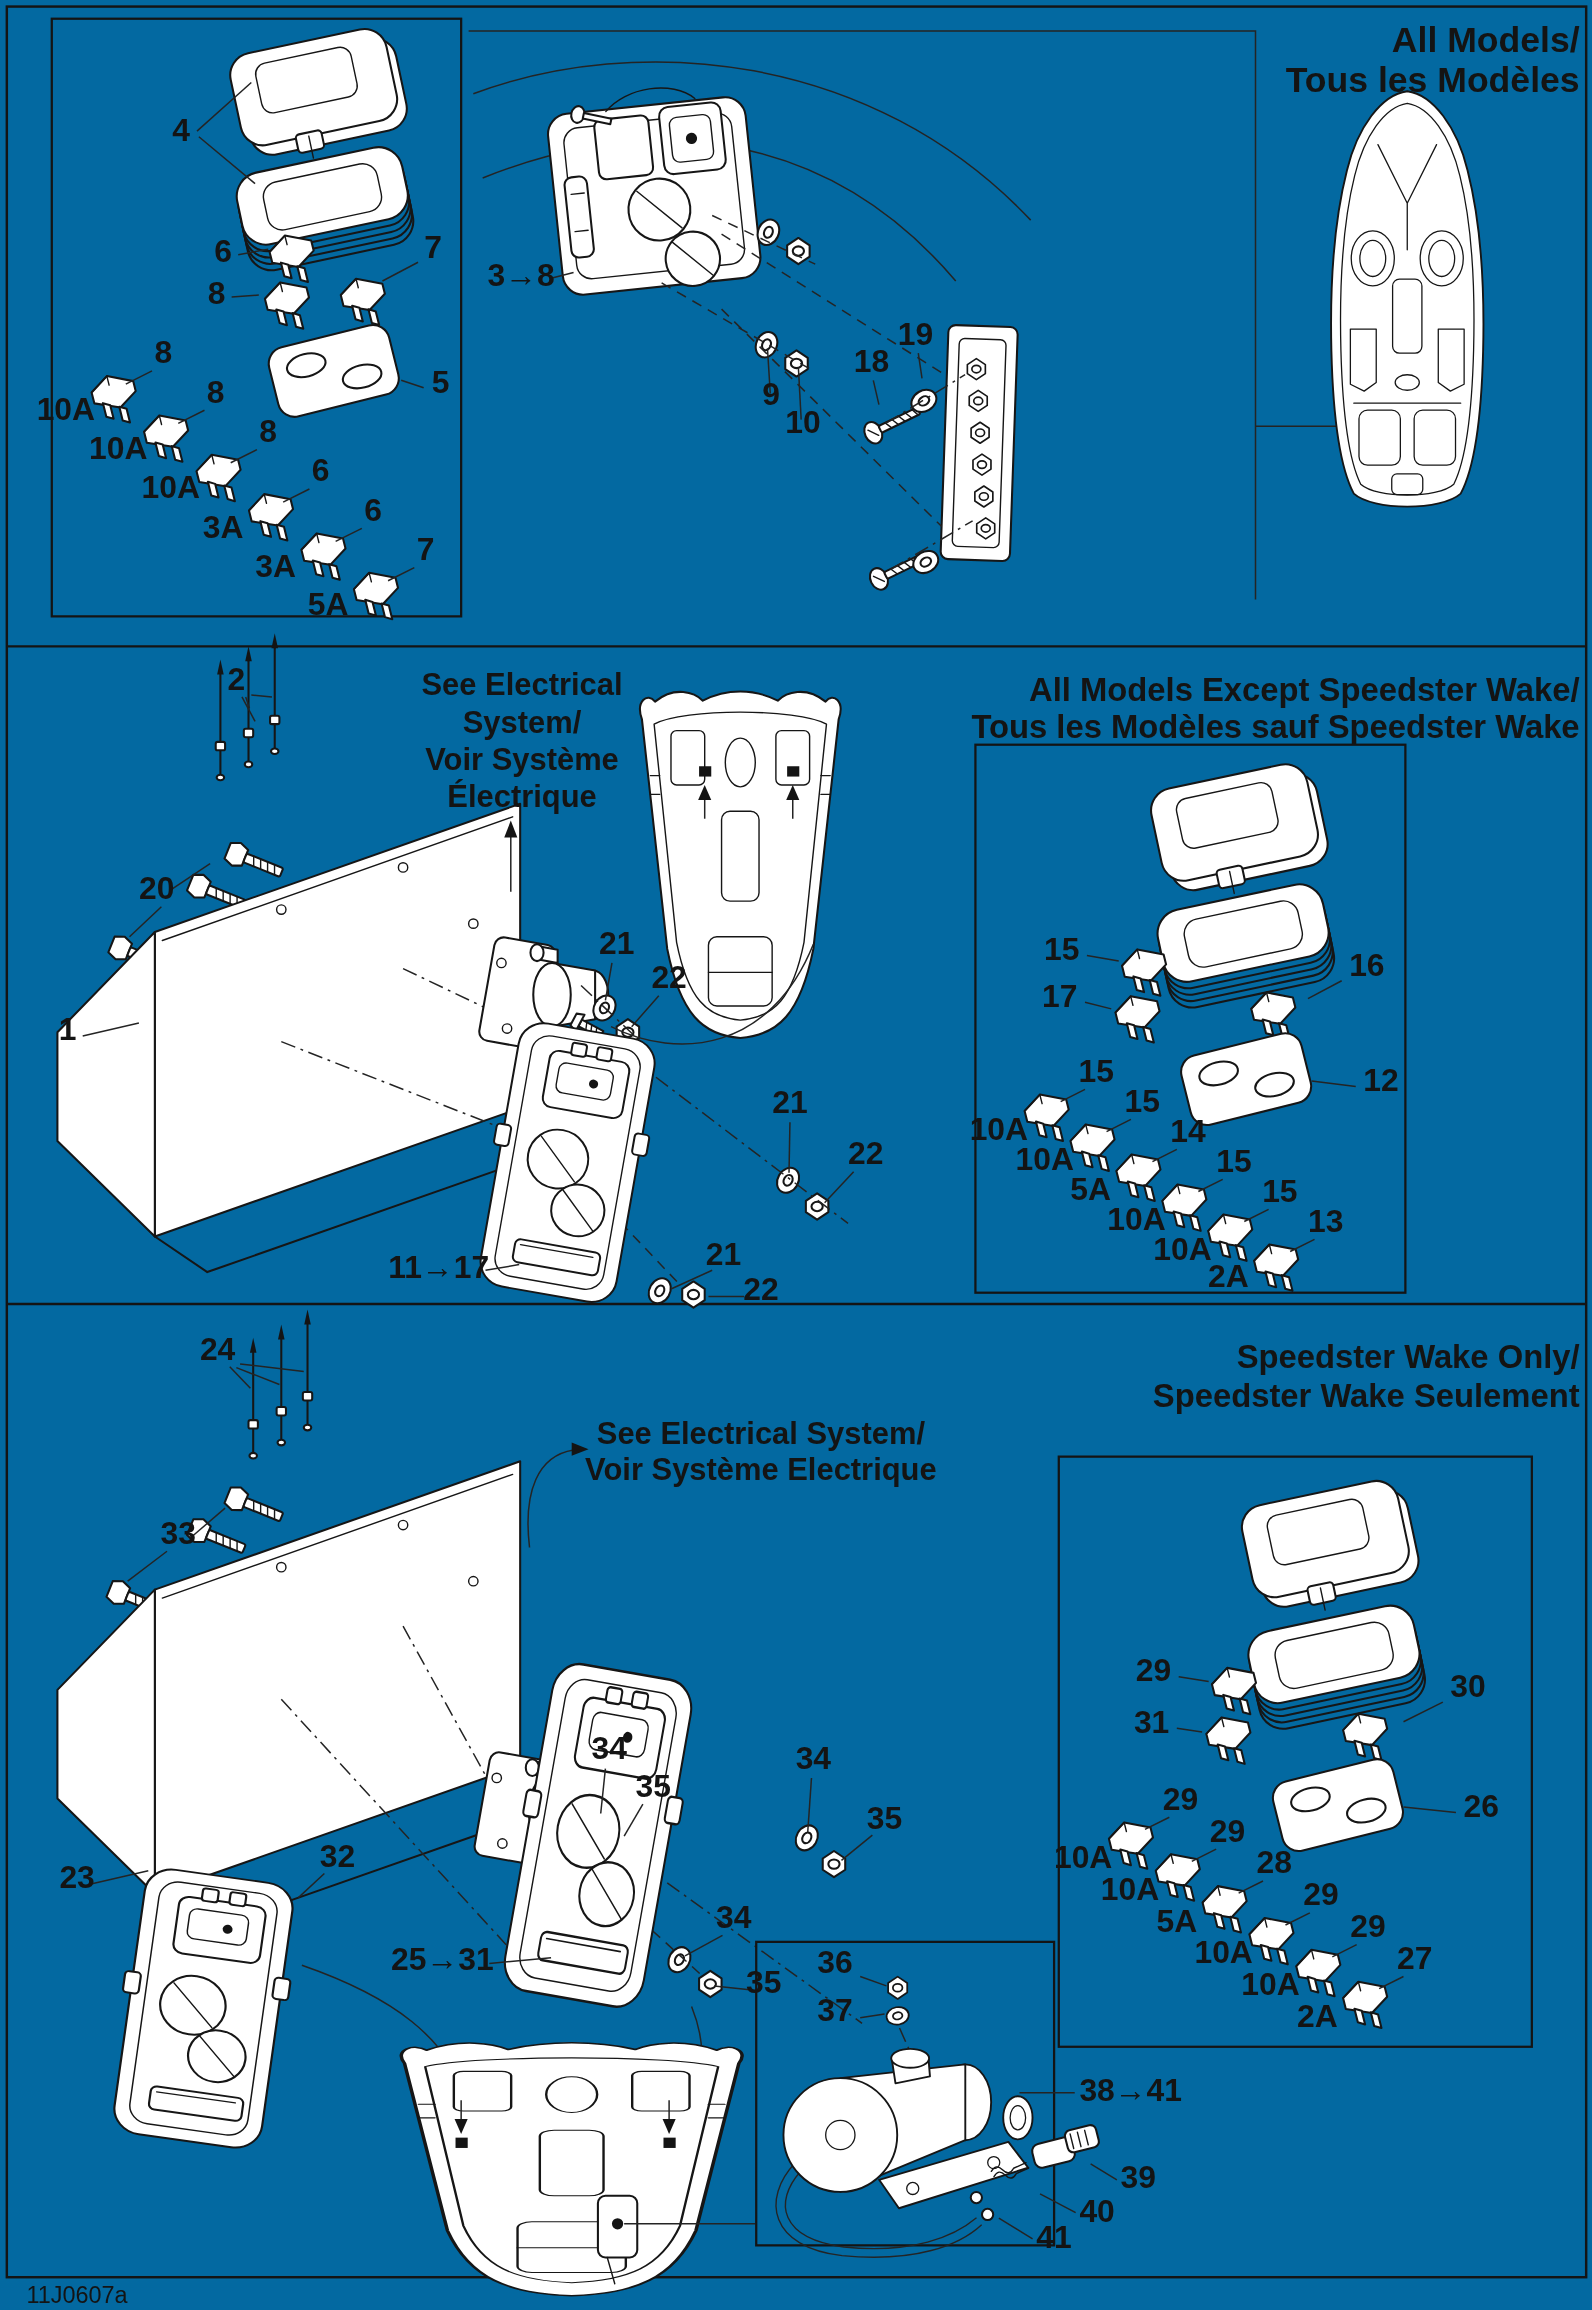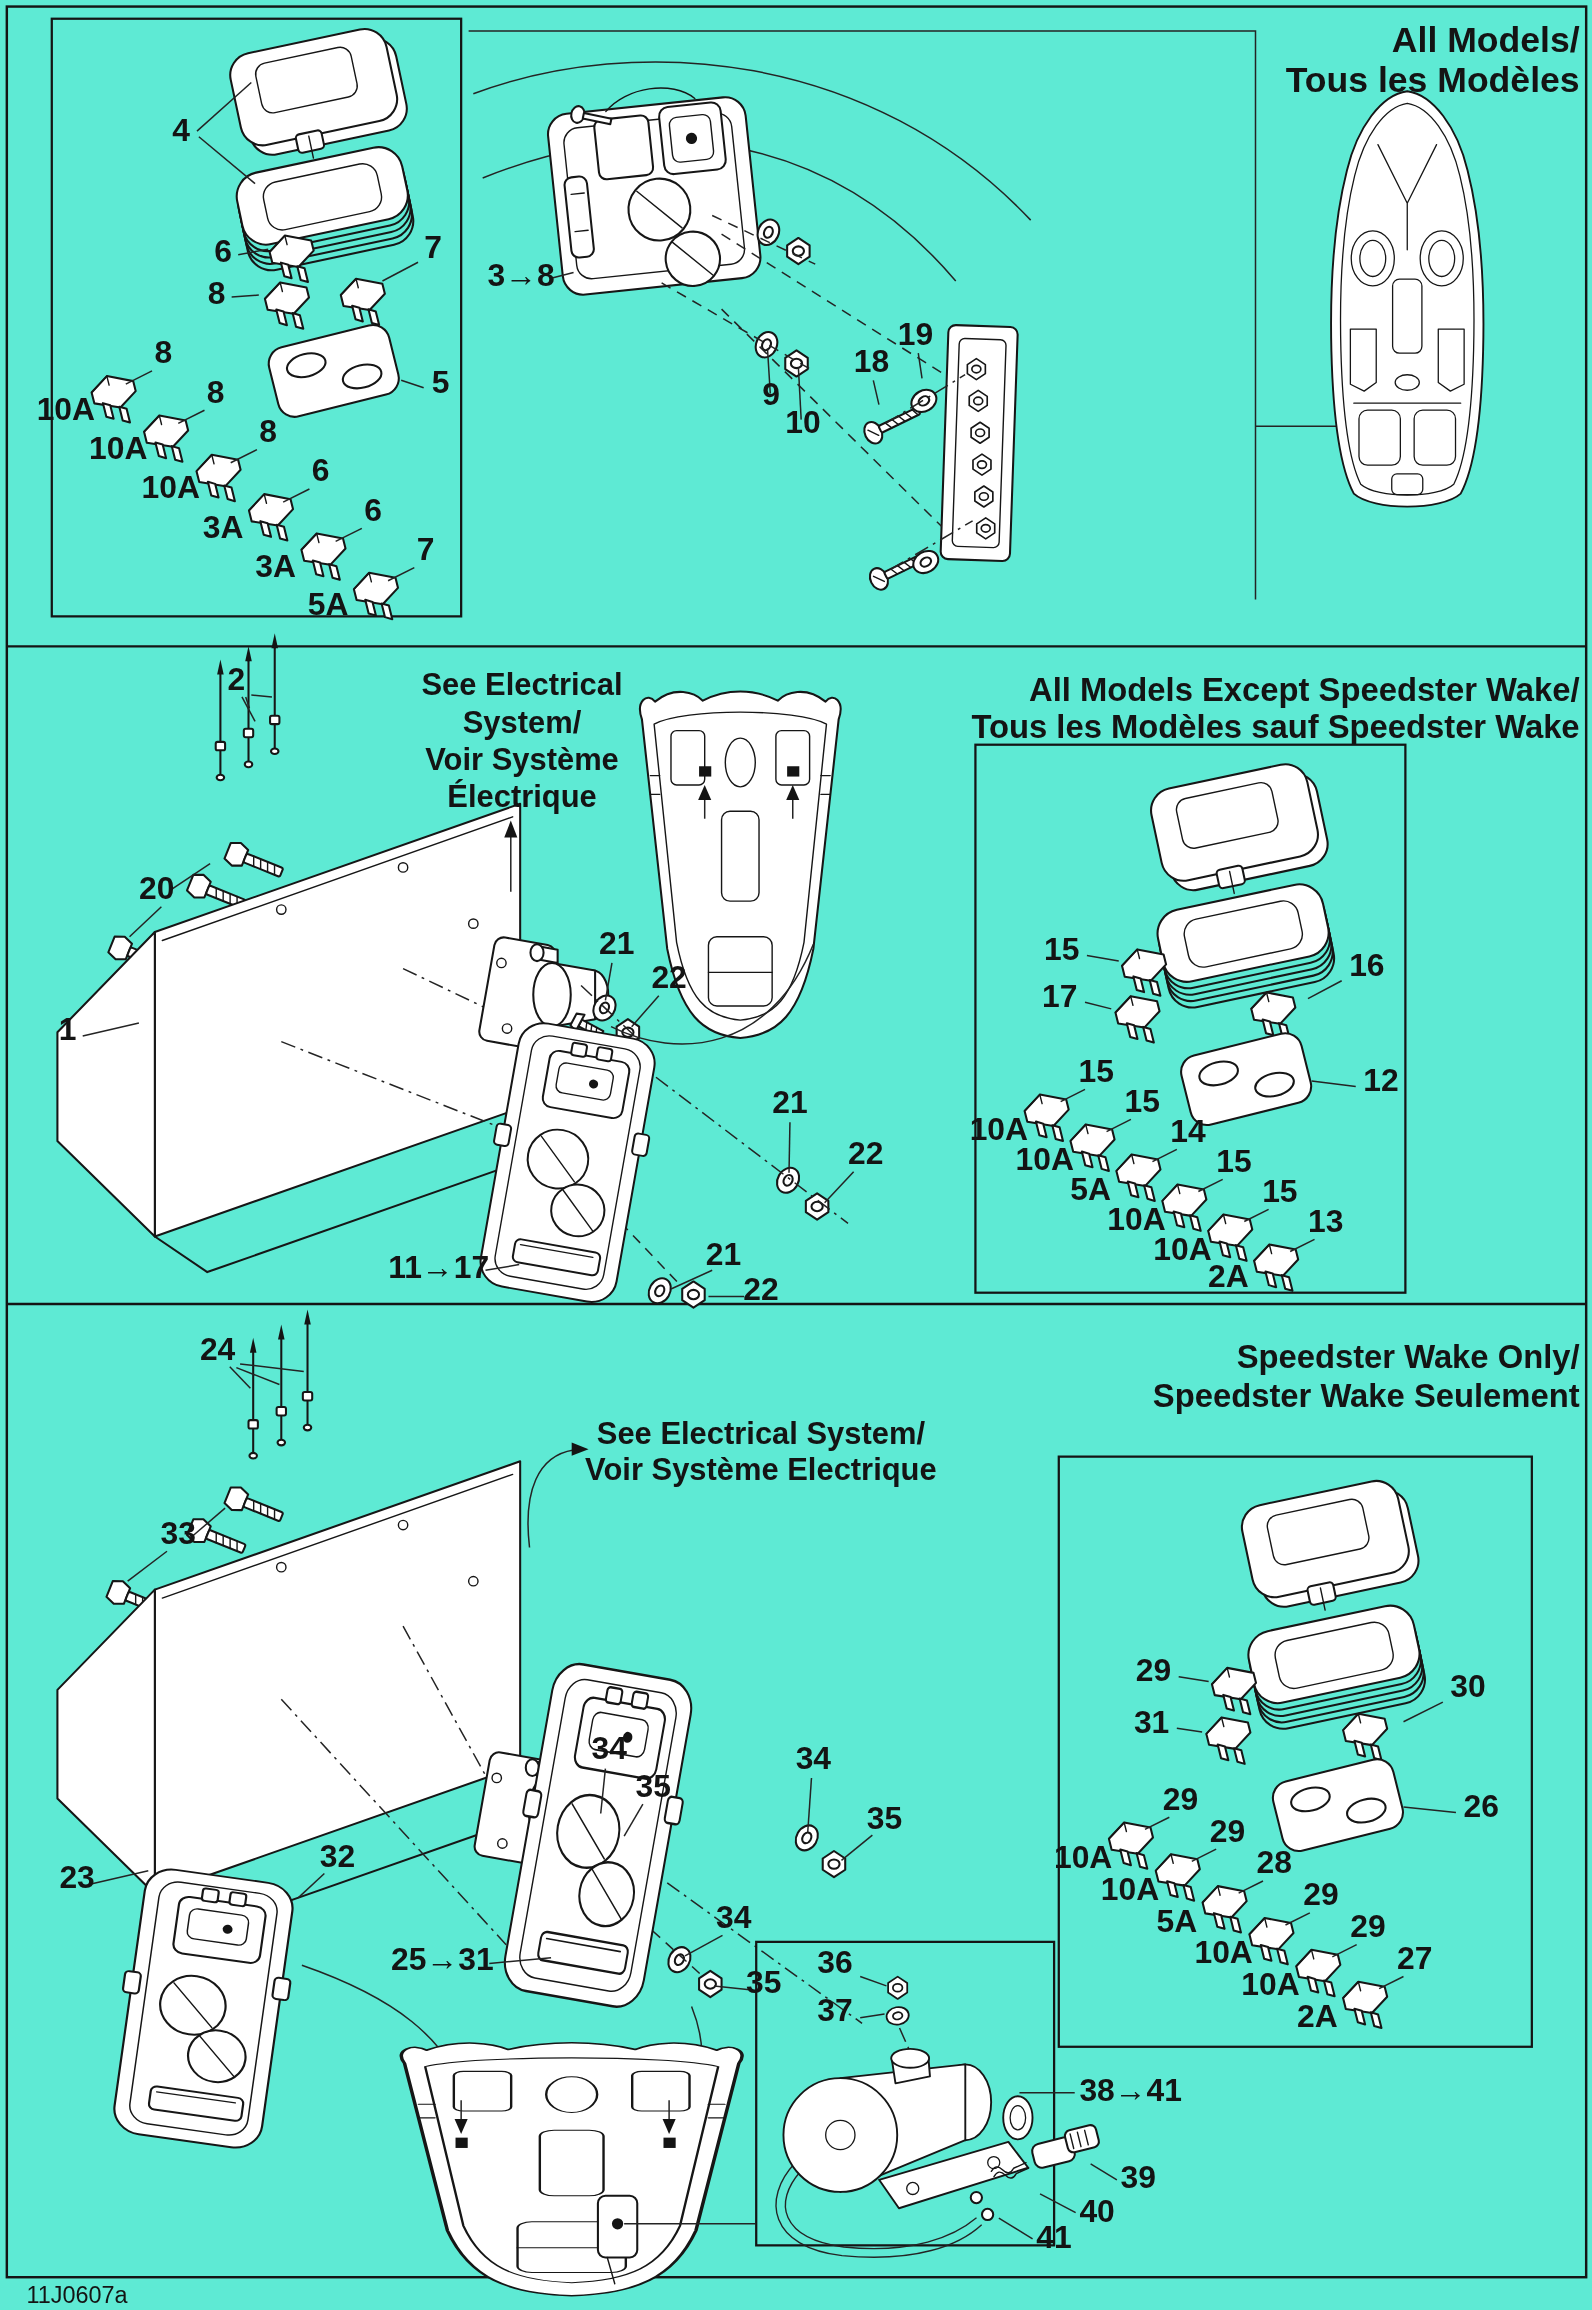--- a/index.html
+++ b/index.html
@@ -1,16 +1,16 @@
 <!DOCTYPE html>
 <html style="font-size:15px"><head>
 <meta charset="utf-8">
 <style>
   html,body{margin:0;padding:0;background:#fff;}
-  #page{width:1593px;height:2310px;position:relative;background:#5eead4;}
+  #page{width:1593px;height:2310px;position:relative;background:#0369a1;}
   svg text{font-family:"Liberation Sans","DejaVu Sans",sans-serif;fill:#141414;}
   .plabel{font-size:34px;font-weight:bold;}
   .hdr{font-size:38px;font-weight:bold;}
   .hdr2{font-size:35px;font-weight:bold;}
   .note{font-size:33px;font-weight:bold;text-anchor:middle;}
   .code{font-size:25px;}
   .s{stroke:#161616;stroke-width:2.2;stroke-linejoin:round;stroke-linecap:round;}
   .t{stroke:#161616;stroke-width:1.5;stroke-linejoin:round;stroke-linecap:round;}
   .w{fill:#ffffff;}
   .n{fill:none;}

